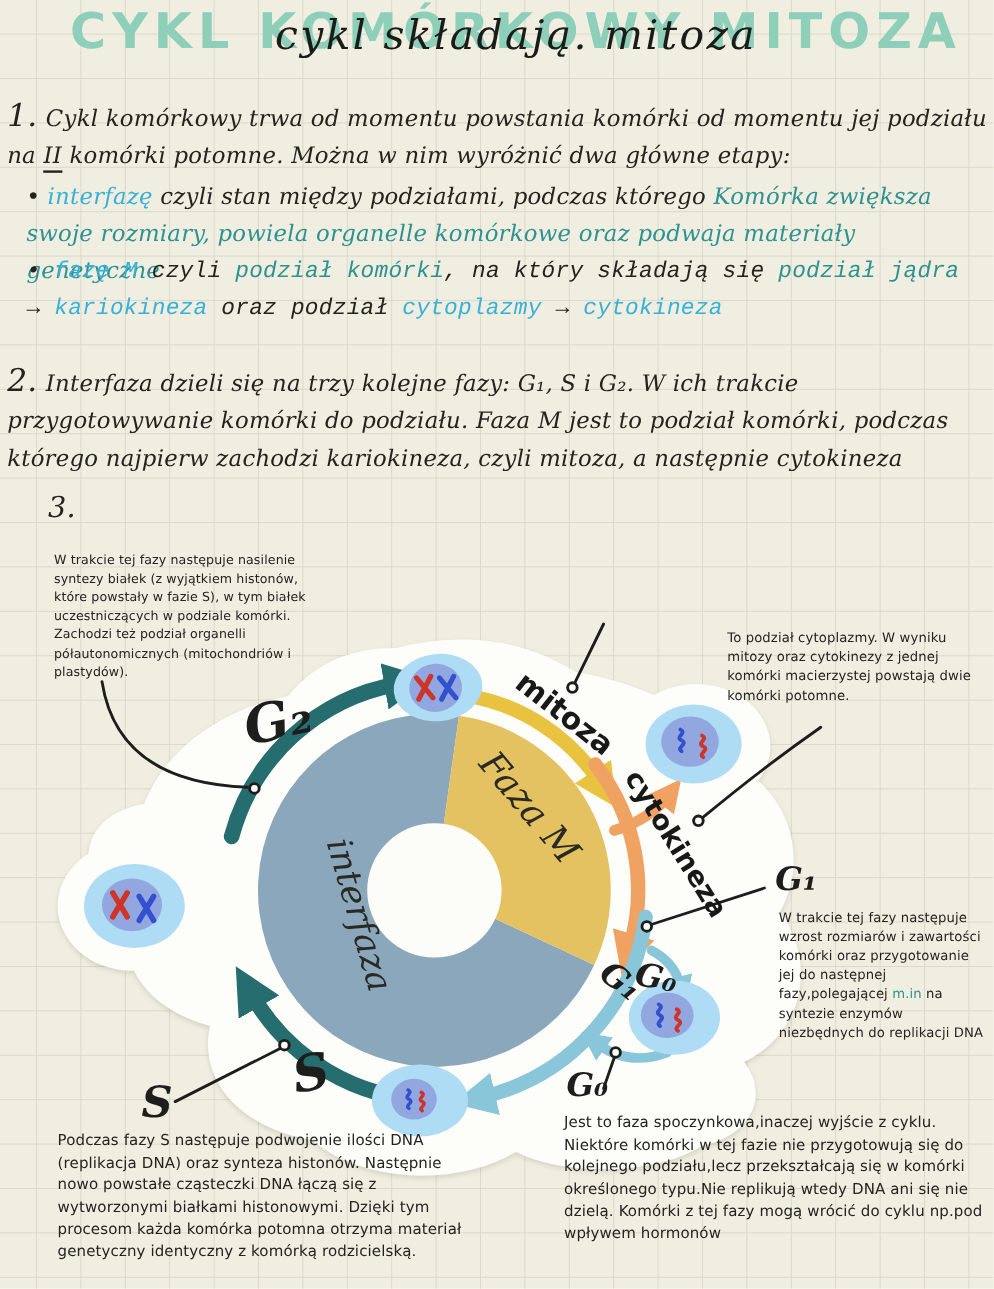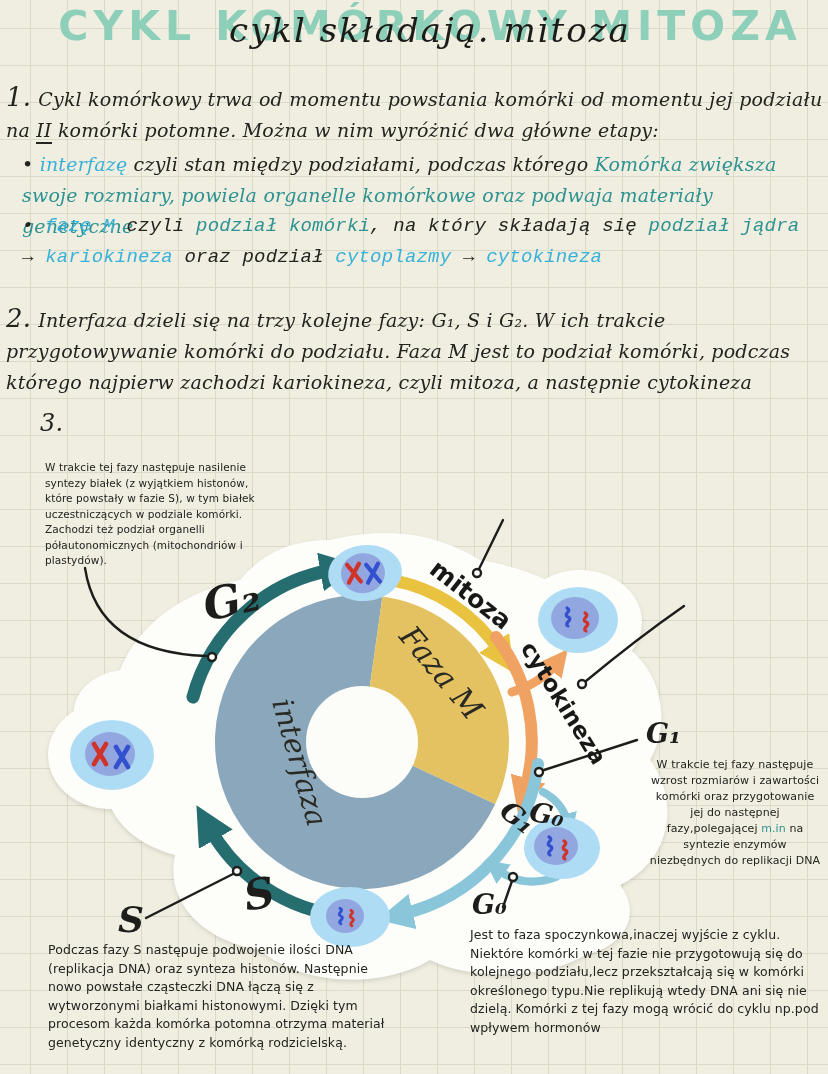--- a/index.html
+++ b/index.html
@@ -24,21 +24,21 @@
   .pnum{font-size:26px;font-style:italic;margin-right:7px;}
   .ink-black{color:#24241f}
   .ink-cyan{color:#38b1d8}
   .ink-teal{color:#2e9290}
   .ink-u{border-bottom:2px solid #24241f;padding-bottom:1px;}
   
   .note{
     font-family:"DejaVu Sans", sans-serif;font-weight:normal;
     font-size:10.5px;line-height:15.5px;color:#232320;letter-spacing:.1px;
   }
-  .note-md{font-size:11px;line-height:16px;text-align:center;}
+  .note-md{font-size:11px;line-height:16px;}
   .note-lg{font-size:12.5px;line-height:18.5px;}
   .head{
     font-family:"DejaVu Serif", serif;font-style:italic;font-weight:bold;
     color:#1d1d1b;
   }
   .title-wrap{position:absolute;left:0;top:0;width:828px;height:70px;padding-left:32px;}
   .title-bg{
     position:absolute;left:0;top:2px;width:100%;text-align:center;
     font-family:"DejaVu Sans", sans-serif;font-weight:bold;
     font-size:41px;letter-spacing:5px;color:#8ecfba;
@@ -203,20 +203,21 @@
     <text x="244" y="470" transform="rotate(-10 250 455)" font-family="DejaVu Serif, serif" font-style="italic" font-weight="bold" font-size="42" fill="#1d1d1b">S</text>
     <text transform="translate(428,132) rotate(38)" font-family="DejaVu Sans, sans-serif" font-weight="bold" font-size="25" fill="#181816">mitoza</text>
     <text transform="translate(520,208) rotate(58)" font-family="DejaVu Sans, sans-serif" font-weight="bold" font-size="23" fill="#181816">cytokineza</text>
     <text transform="translate(498,374) rotate(38)" font-family="DejaVu Serif, serif" font-style="italic" font-weight="bold" font-size="27" fill="#1d1d1b">G₁</text>
     <text transform="translate(528,380) rotate(12)" font-family="DejaVu Serif, serif" font-style="italic" font-weight="bold" font-size="27" fill="#1d1d1b">G₀</text>
   </svg>
 
   <div class="abs note" style="left:45px;top:460px;width:218px;">W trakcie tej fazy następuje nasilenie syntezy białek (z wyjątkiem histonów, które powstały w fazie S), w tym białek uczestniczących w podziale komórki. Zachodzi też podział organelli półautonomicznych (mitochondriów i plastydów).</div>
 
 
+  <div class="abs note" style="left:606px;top:524px;width:208px;font-size:11px;line-height:16px;">To podział cytoplazmy. W wyniku mitozy oraz cytokinezy z jednej komórki macierzystej powstają dwie komórki potomne.</div>
 
   <div class="abs head" style="left:646px;top:718px;font-size:27px;">G₁</div>
   <div class="abs note note-md" style="left:649px;top:757px;width:172px;">
     <span><span class="ink-black">W trakcie tej fazy następuje wzrost rozmiarów i zawartości komórki oraz przygotowanie jej do następnej fazy,polegającej </span><span class="ink-teal">m.in</span><span class="ink-black"> na syntezie enzymów niezbędnych do replikacji DNA</span></span>
   </div>
 
   <div class="abs head" style="left:472px;top:889px;font-size:27px;">G₀</div>
   <div class="abs note note-lg" style="left:470px;top:926px;width:356px;">Jest to faza spoczynkowa,inaczej wyjście z cyklu. Niektóre komórki w tej fazie nie przygotowują się do kolejnego podziału,lecz przekształcają się w komórki określonego typu.Nie replikują wtedy DNA ani się nie dzielą. Komórki z tej fazy mogą wrócić do cyklu np.pod wpływem hormonów</div>
 
   <div class="abs head" style="left:118px;top:898px;font-size:36px;">S</div>

